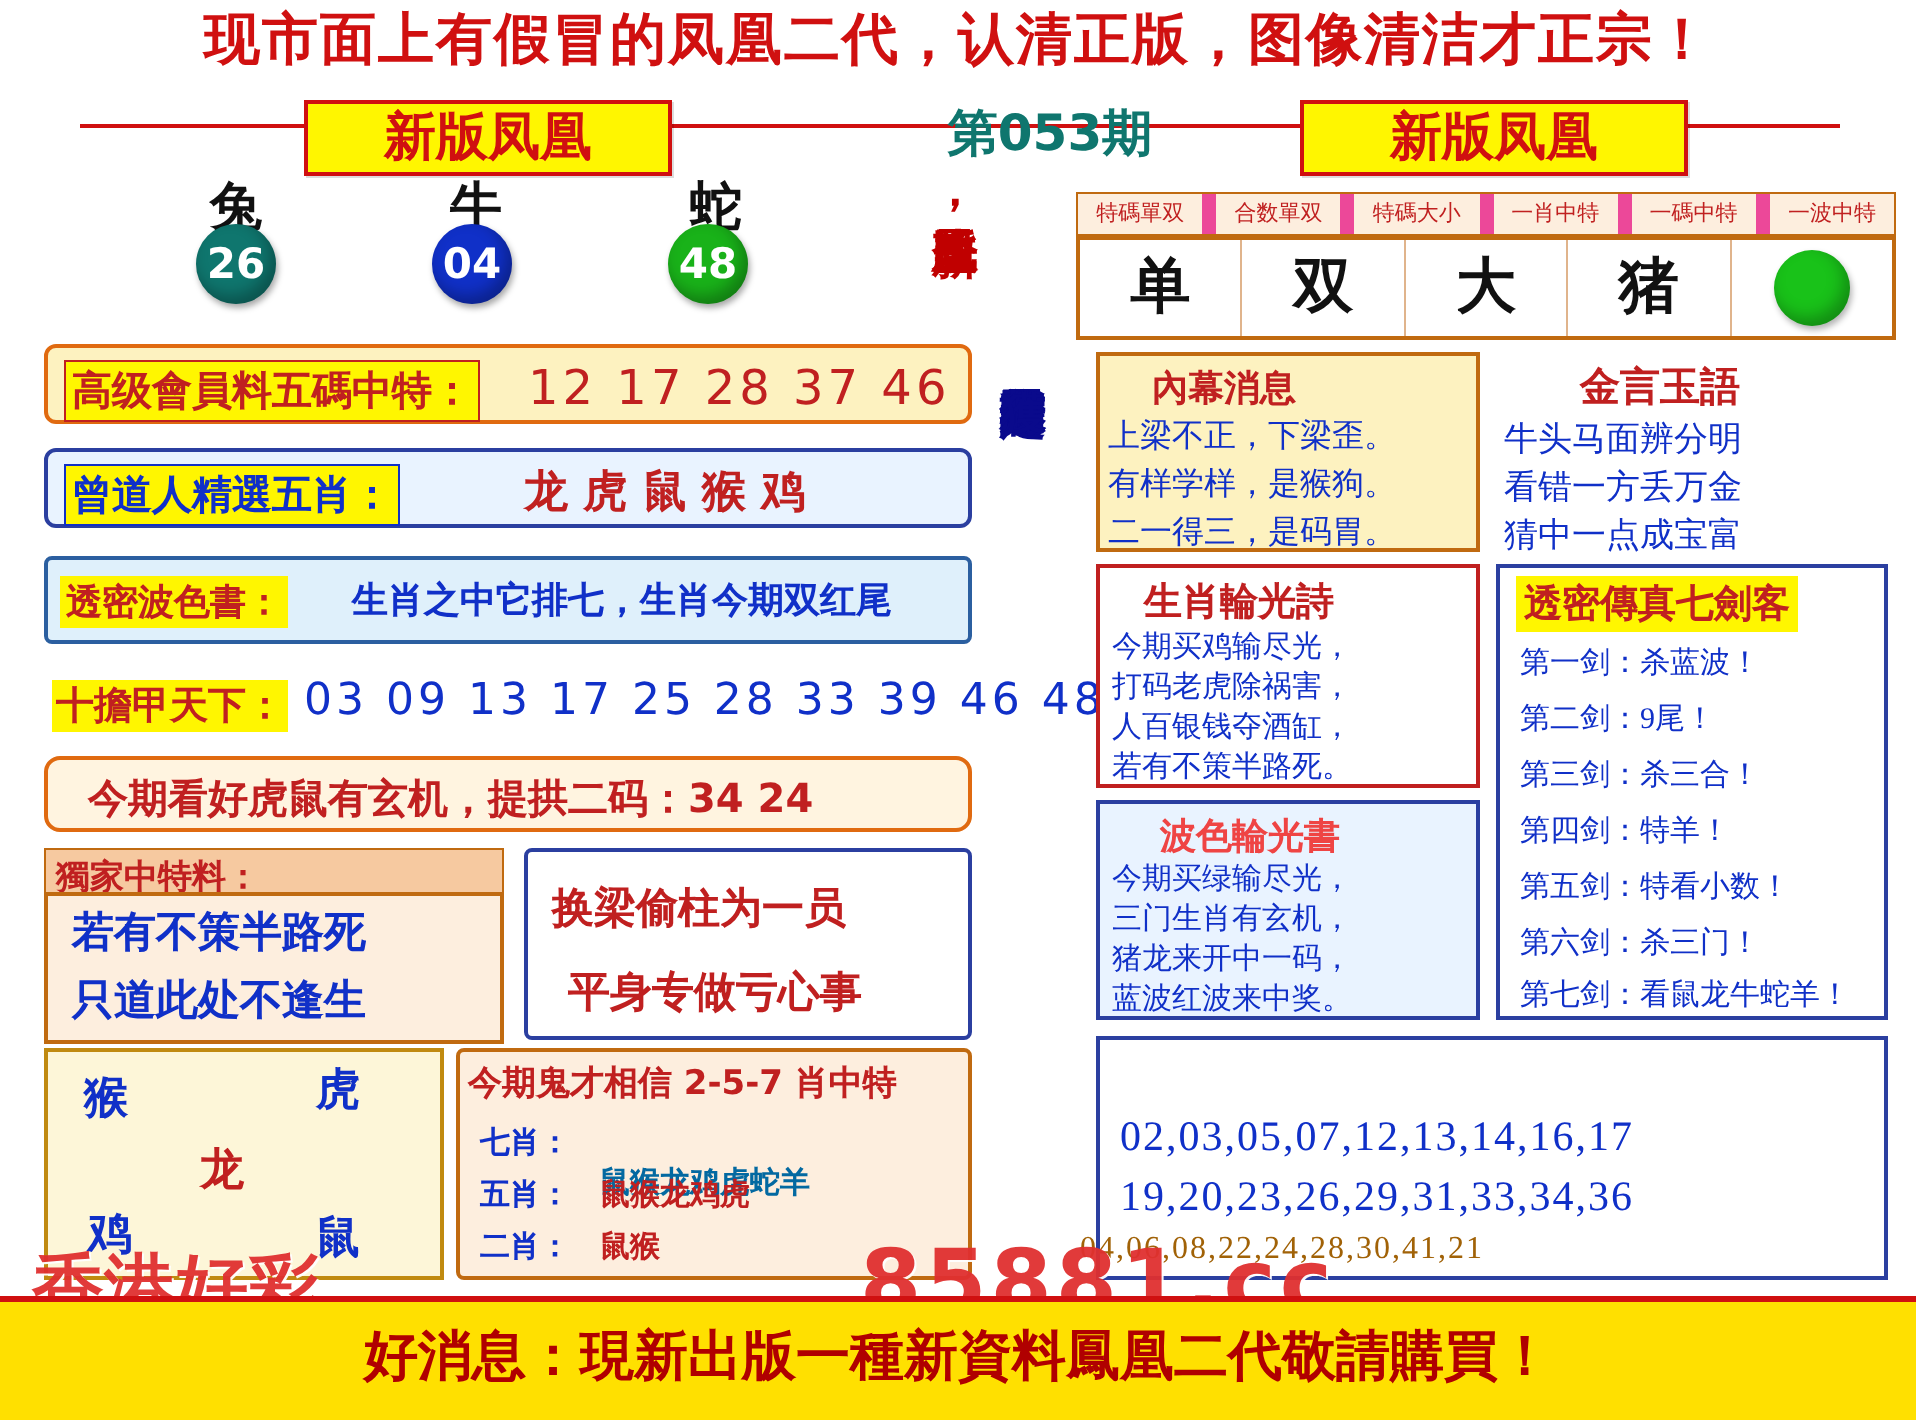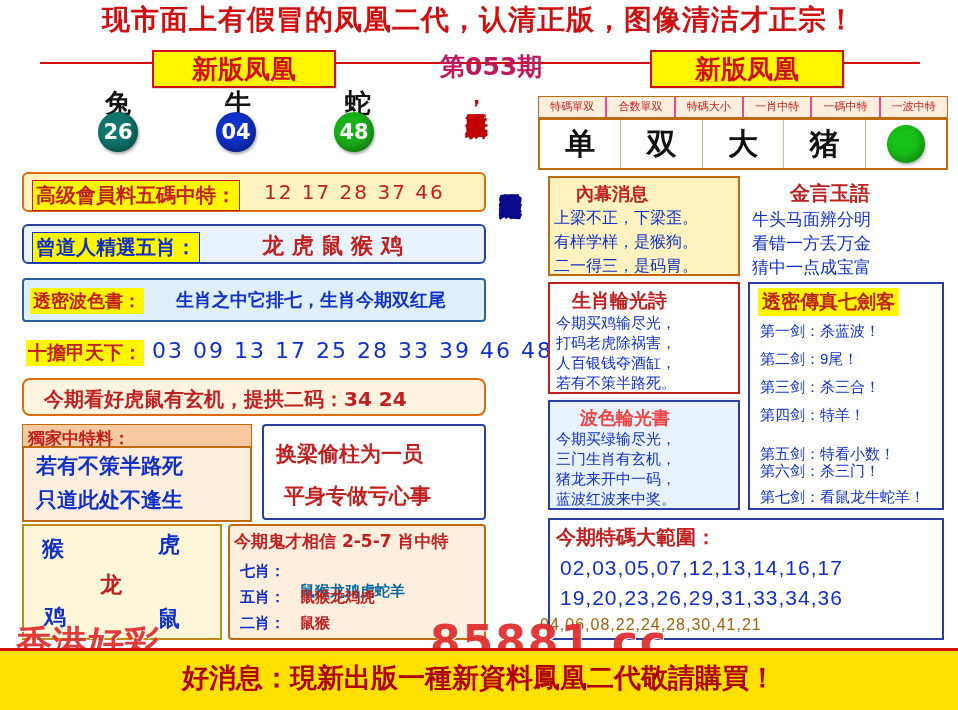--- a/index.html
+++ b/index.html
@@ -31,21 +31,21 @@
     position:absolute;height:34px;line-height:34px;
     background:#fff600;border:2px solid #d01010;
     color:#d01010;font-size:26px;font-weight:bold;text-align:center;
     font-family:"DejaVu Sans", sans-serif;
     box-shadow:1px 1px 0 #00000022;
   }
   #banner-left{left:152px;top:50px;width:180px;}
   #banner-right{left:650px;top:50px;width:190px;}
   .issue{
     position:absolute;left:440px;top:52px;width:170px;height:30px;
-    font-size:25px;font-weight:bold;color:#be185d;
+    text-align:center;font-size:25px;font-weight:bold;color:#0f766e;
     font-family:"DejaVu Sans", sans-serif;line-height:30px;
   }
 
   
   .zodiac{
     position:absolute;font-size:26px;font-weight:bold;color:#111;
     font-family:"DejaVu Sans", sans-serif;text-align:center;width:56px;
   }
   .ball{
     position:absolute;width:40px;height:40px;border-radius:50%;
@@ -96,42 +96,42 @@
     left:228px;top:524px;width:258px;height:116px;
     background:#fdeede;border:2px solid #c06a10;border-radius:4px;
   }
 
   .lbl{
     position:absolute;font-weight:bold;font-family:"DejaVu Sans", sans-serif;
     white-space:nowrap;
   }
   .nums{
     position:absolute;font-family:"DejaVu Sans", sans-serif;
-    font-size:20px;color:#111;letter-spacing:2px;white-space:nowrap;
+    font-size:24px;color:#111;letter-spacing:2px;white-space:nowrap;
   }
 
   
   .vtext{
     position:absolute;
     writing-mode:vertical-rl;
     text-orientation:upright;
     font-family:"DejaVu Sans", sans-serif;
     font-weight:bold;
     white-space:nowrap;
   }
   #v-left{left:462px;top:96px;font-size:23px;color:#c00000;line-height:30px;}
   #v-right{left:496px;top:176px;font-size:23px;color:#0a0a8c;line-height:30px;}
   #tema-head{
     position:absolute;left:538px;top:96px;width:410px;height:22px;
     background:#fdeede;border:1px solid #c06a10;box-sizing:border-box;
     display:flex;
   }
   #tema-head div{
     flex:1;text-align:center;font-size:11px;color:#c02020;line-height:20px;
-    font-family:"DejaVu Sans", sans-serif;border-right:2px solid #ec4899;
+    font-family:"DejaVu Sans", sans-serif;border-right:7px solid #ec4899;
     overflow:hidden;white-space:nowrap;
   }
   #tema-head div:last-child{border-right:none;}
   #tema-row{
     position:absolute;left:538px;top:118px;width:410px;height:52px;
     background:#ffffff;border:2px solid #c06a10;box-sizing:border-box;display:flex;
   }
   #tema-row .cell{
     flex:1;text-align:center;font-size:30px;font-weight:bold;color:#111;
     line-height:48px;font-family:"DejaVu Sans", sans-serif;
@@ -168,21 +168,21 @@
   #box-fanwei{
     left:548px;top:518px;width:396px;height:122px;
     background:#ffffff;border:2px solid #2b3fa0;
   }
 
   .rtitle{
     position:absolute;font-family:"DejaVu Sans", sans-serif;font-weight:bold;
     white-space:nowrap;
   }
   .rline{
-    position:absolute;font-family:Liberation Sans, sans-serif;
+    position:absolute;font-family:Liberation Serif, serif;
     white-space:nowrap;
   }
 
   
   #bottom-bar{
     position:absolute;left:0;top:648px;width:958px;height:62px;
     background:#ffe000;
     border-top:3px solid #d01010;
   }
   #bottom-text{
@@ -318,26 +318,25 @@
   <div class="rline" style="left:556px;top:450px;font-size:15px;color:#1030c8;">三门生肖有玄机，</div>
   <div class="rline" style="left:556px;top:470px;font-size:15px;color:#1030c8;">猪龙来开中一码，</div>
   <div class="rline" style="left:556px;top:490px;font-size:15px;color:#1030c8;">蓝波红波来中奖。</div>
 
   <div class="rbox" id="box-qijianke"></div>
   <div class="rtitle" style="left:758px;top:288px;font-size:19px;color:#c02020;background:#fff600;padding:1px 4px;">透密傳真七劍客</div>
   <div class="rline" style="left:760px;top:322px;font-size:15px;color:#1030c8;">第一剑：杀蓝波！</div>
   <div class="rline" style="left:760px;top:350px;font-size:15px;color:#1030c8;">第二剑：9尾！</div>
   <div class="rline" style="left:760px;top:378px;font-size:15px;color:#1030c8;">第三剑：杀三合！</div>
   <div class="rline" style="left:760px;top:406px;font-size:15px;color:#1030c8;">第四剑：特羊！</div>
-  <div class="rline" style="left:760px;top:434px;font-size:15px;color:#1030c8;margin-top:11px;">第五剑：特看小数！</div>
+  <div class="rline" style="left:760px;top:434px;font-size:15px;color:#1030c8;">第五剑：特看小数！</div>
   <div class="rline" style="left:760px;top:462px;font-size:15px;color:#1030c8;">第六剑：杀三门！</div>
   <div class="rline" style="left:760px;top:488px;font-size:15px;color:#1030c8;">第七剑：看鼠龙牛蛇羊！</div>
 
   <div class="rbox" id="box-fanwei"></div>
-  <div class="rtitle" style="left:556px;top:524px;font-size:20px;color:#c02020;">今期特碼大範圍：</div>
   <div class="rline" style="left:560px;top:556px;font-size:21px;color:#1030c8;letter-spacing:1px;">02,03,05,07,12,13,14,16,17</div>
   <div class="rline" style="left:560px;top:586px;font-size:21px;color:#1030c8;letter-spacing:1px;">19,20,23,26,29,31,33,34,36</div>
   <div class="rline" style="left:540px;top:616px;font-size:16px;color:#a16207;letter-spacing:1px;">04,06,08,22,24,28,30,41,21</div>
 
   <div id="watermark-left">香港好彩</div>
   <div id="watermark-right">85881.cc</div>
 
   <div id="bottom-bar"></div>
   <div id="bottom-text">好消息：現新出版一種新資料鳳凰二代敬請購買！</div>
 

